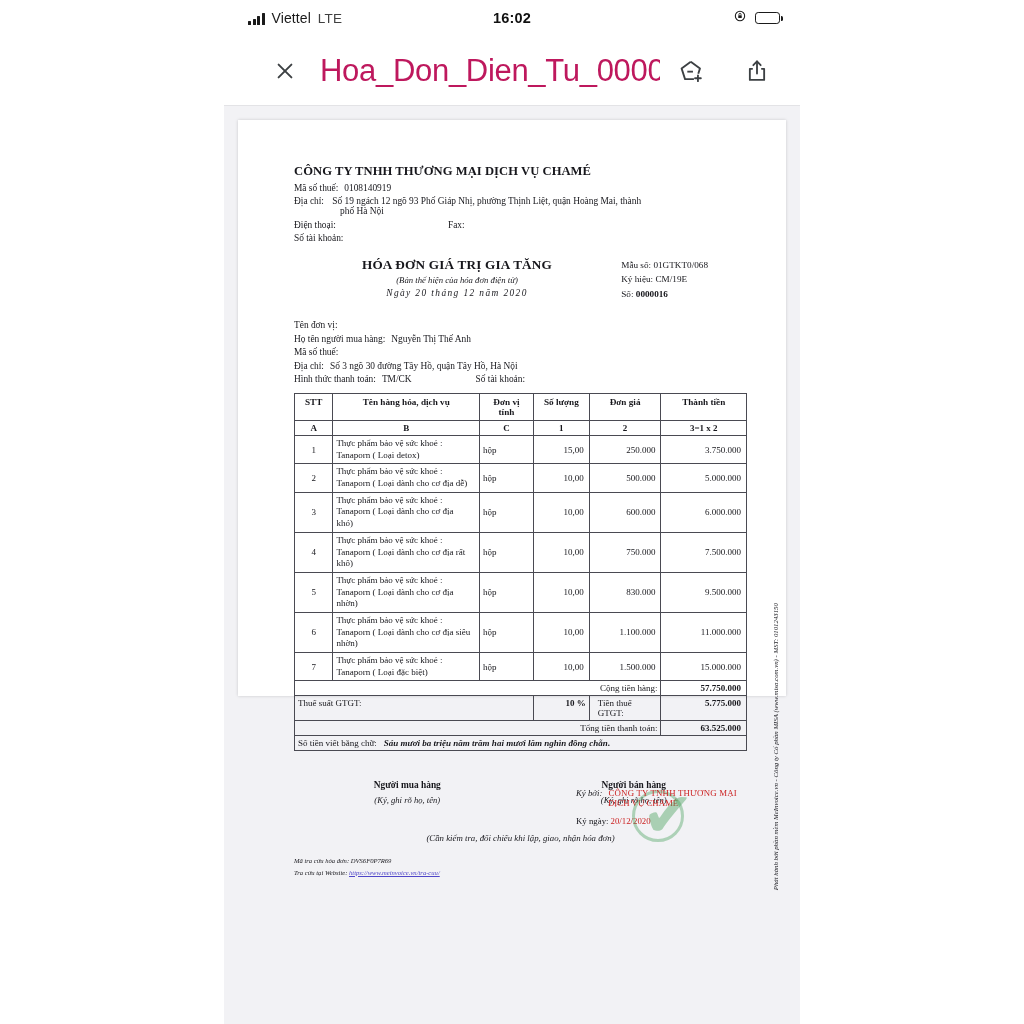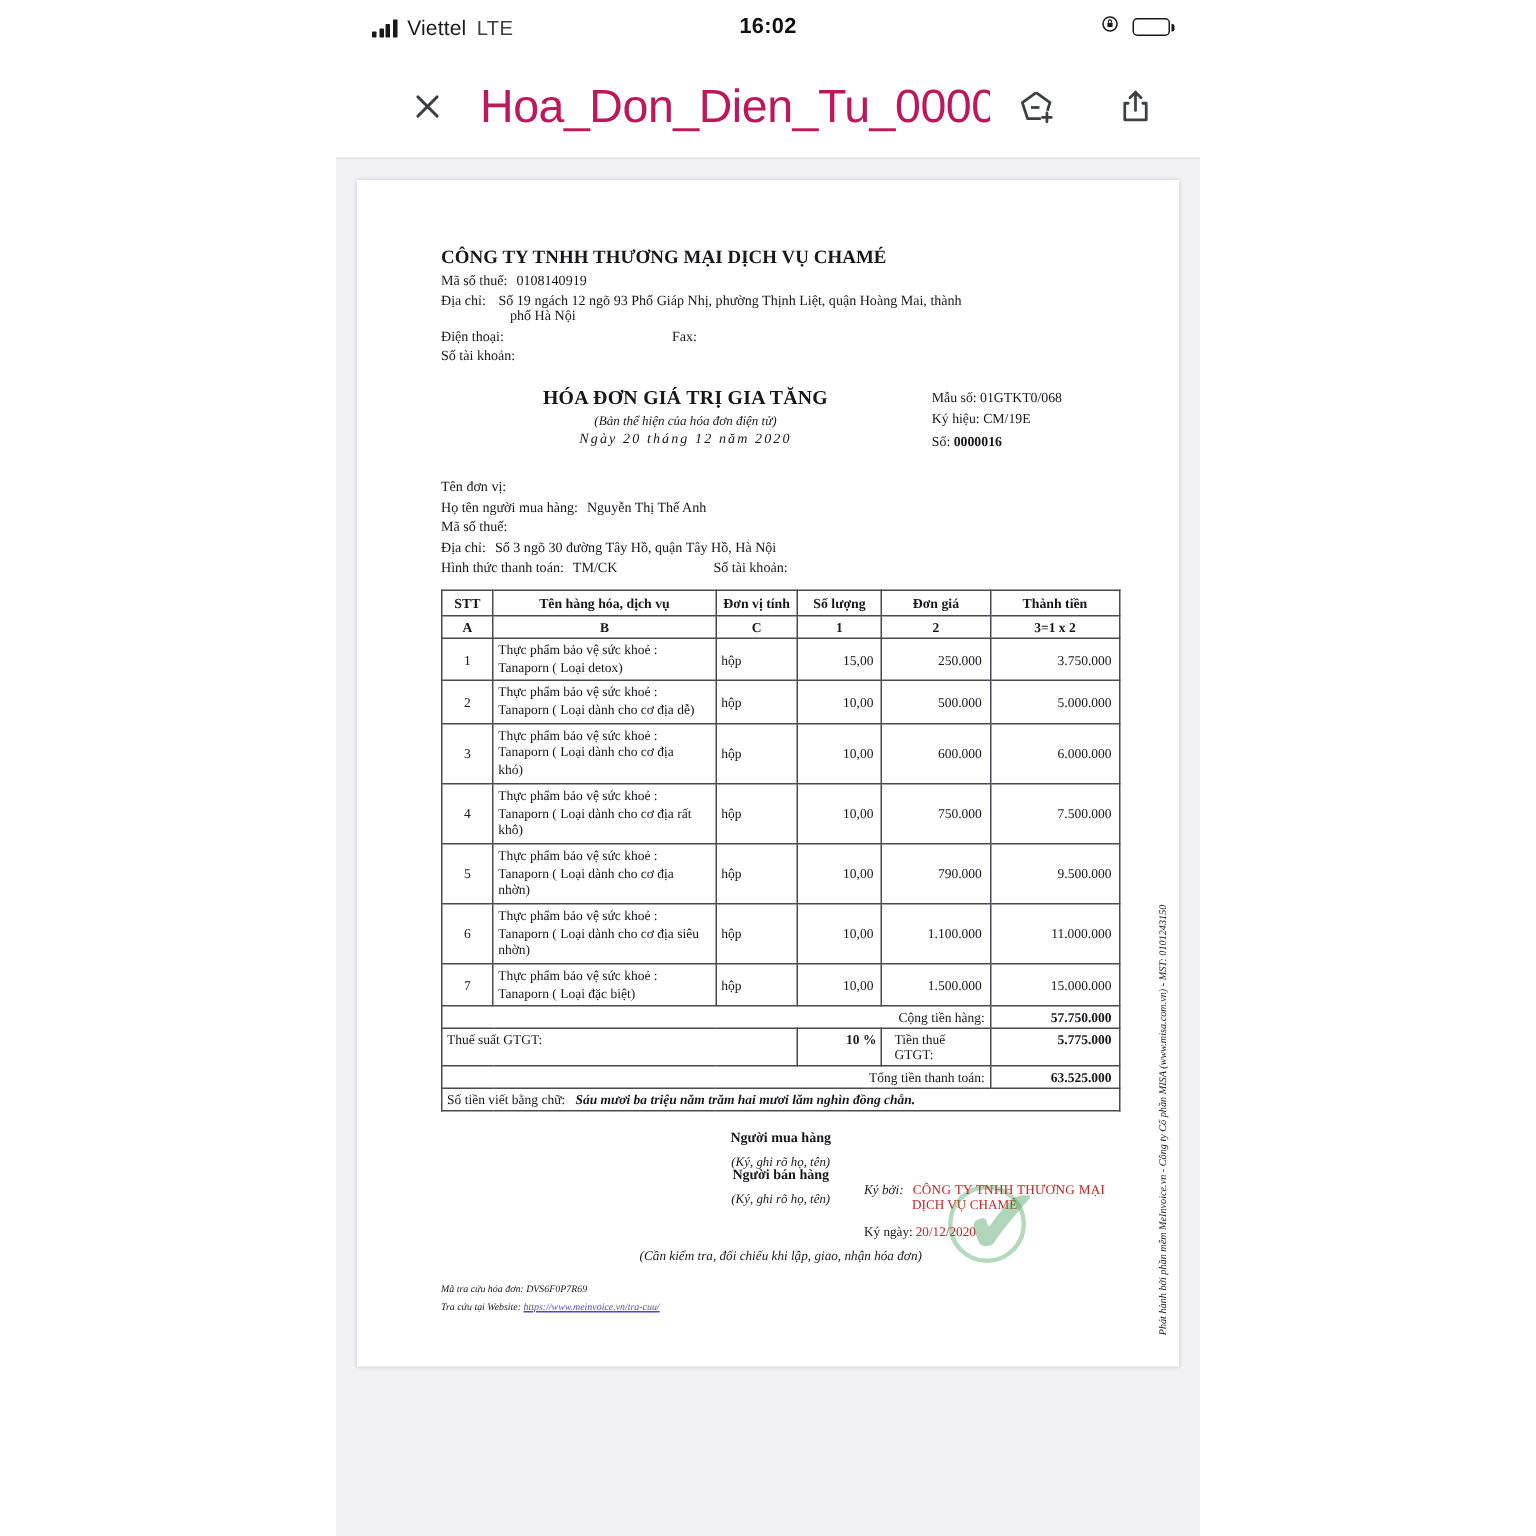--- a/index.html
+++ b/index.html
@@ -51,21 +51,21 @@
     font-size: 31px; color: #be185d; letter-spacing: -.3px;
     white-space: nowrap; overflow: hidden;
   }
   .tb-actions { position: absolute; right: 28px; display: flex; align-items: center; gap: 36px; }
   .tb-ico { width: 30px; height: 30px; display:flex; align-items:center; justify-content:center; cursor:pointer; }
 
   
   .doc-scroll { position: relative; height: 918px; background: #f2f2f5; padding-top: 14px; }
   .page {
     position: relative;
-    margin: 0 14px; height: 791px;
+    margin: 0 14px; height: 576px;
     background: #ffffff;
     box-shadow: 0 0 3px rgba(0,0,0,.17);
   }
   .inv {
     position: absolute; left: 0; top: 0; right: 0; bottom: 0;
     font-family: "Liberation Serif", serif;
     color: #17171c;
     padding: 44px 26px 0 56px;
   }
   .seller-name { font-size: 12.6px; font-weight: bold; letter-spacing: .05px; }
@@ -92,21 +92,21 @@
   table.inv-t {
     width: 453px; margin-top: 9px;
     border-collapse: collapse;
     font-size: 9px;
   }
   table.inv-t th, table.inv-t td {
     border: 1px solid #4a4a52;
     padding: 2px 3px;
     vertical-align: top;
   }
-  table.inv-t th { text-align: center; font-weight: bold; font-size: 9.2px; padding: 3px 0; }
+  table.inv-t th { text-align: center; font-weight: bold; font-size: 9.2px; padding: 3px 10px; }
   .c-stt { width: 34px; text-align: center; }
   .c-name { width: 148px; }
   .c-unit { width: 54px; }
   .c-qty  { width: 56px; text-align: right; }
   .c-price{ width: 72px; text-align: right; }
   .c-amt  { width: 86px; text-align: right; }
   .abc td { text-align: center; font-weight: bold; height: 15px; }
   .abc td.c-name { text-align: center; }
   tr.item td { height: 26px; }
   tr.item td.c-stt { vertical-align: middle; }
@@ -115,21 +115,21 @@
   .nm { line-height: 1.3; }
   .tot td { padding: 3px 4px; }
   .tot .lab { text-align: right; font-weight: normal; }
   .tot .num { text-align: right; font-weight: bold; padding-right: 5px; }
   .words td { padding: 3px 5px; }
   .words i { font-weight: bold; font-style: italic; }
   .rate-l { text-align: left; }
   .rate-v { text-align: right; font-weight: bold; padding-right: 6px; }
 
   
-  .sigs { display: flex; width: 453px; margin-top: 13px; flex-direction: column; }
+  .sigs { display: flex; width: 453px; margin-top: 29px; }
   .sig { flex: 1; text-align: center; }
   .sig .s1 { font-size: 9.4px; font-weight: bold; }
   .sig .s2 { font-size: 8.6px; font-style: italic; margin-top: 5px; }
 
   .stamp { position: absolute; left: 338px; top: 668px; width: 230px; height: 70px; }
   .stamp-check {
     position: absolute; left: 66px; top: -4px;
     font-size: 62px; color: #46a05a; opacity: .42; font-family: "DejaVu Sans", sans-serif;
     line-height: 1;
   }
@@ -352,21 +352,21 @@
             </tr>
             <tr class="item">
               <td class="c-stt">5</td>
               <td class="c-name">
                 <div class="nm">Thực phẩm bảo vệ sức khoẻ :</div>
                 <div class="nm">Tanaporn ( Loại dành cho cơ địa</div>
                 <div class="nm">nhờn)</div>
               </td>
               <td class="c-unit">hộp</td>
               <td class="c-qty">10,00</td>
-              <td class="c-price">790.000</td>
+              <td class="c-price">830.000</td>
               <td class="c-amt">9.500.000</td>
             </tr>
             <tr class="item">
               <td class="c-stt">6</td>
               <td class="c-name">
                 <div class="nm">Thực phẩm bảo vệ sức khoẻ :</div>
                 <div class="nm">Tanaporn ( Loại dành cho cơ địa siêu</div>
                 <div class="nm">nhờn)</div>
               </td>
               <td class="c-unit">hộp</td>

